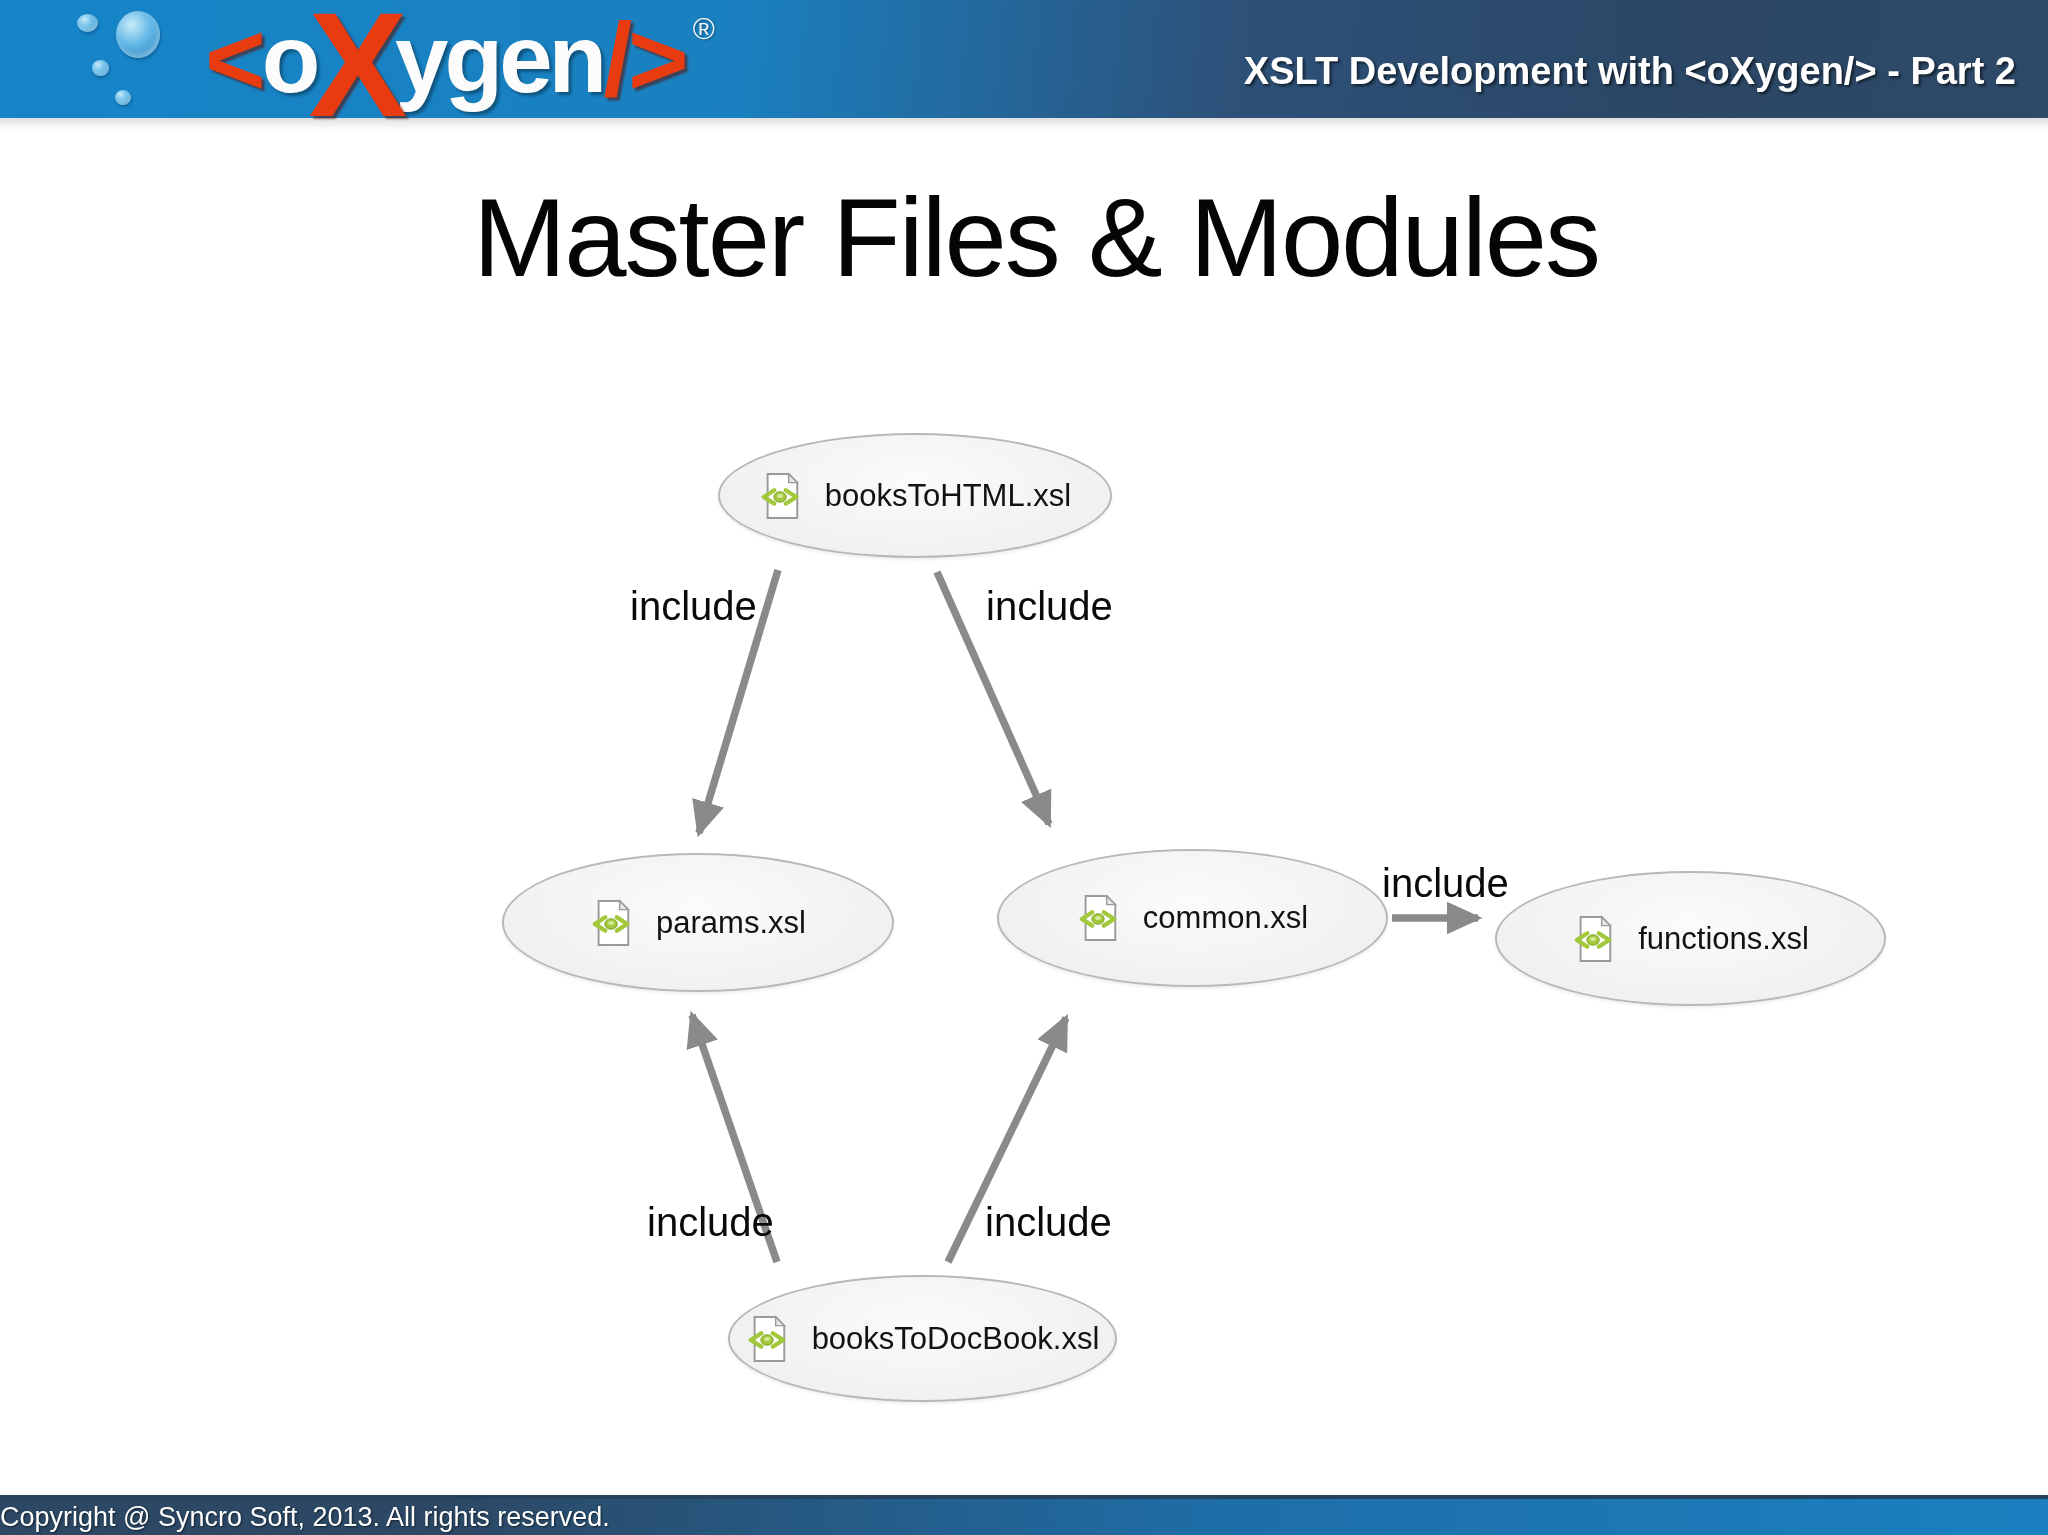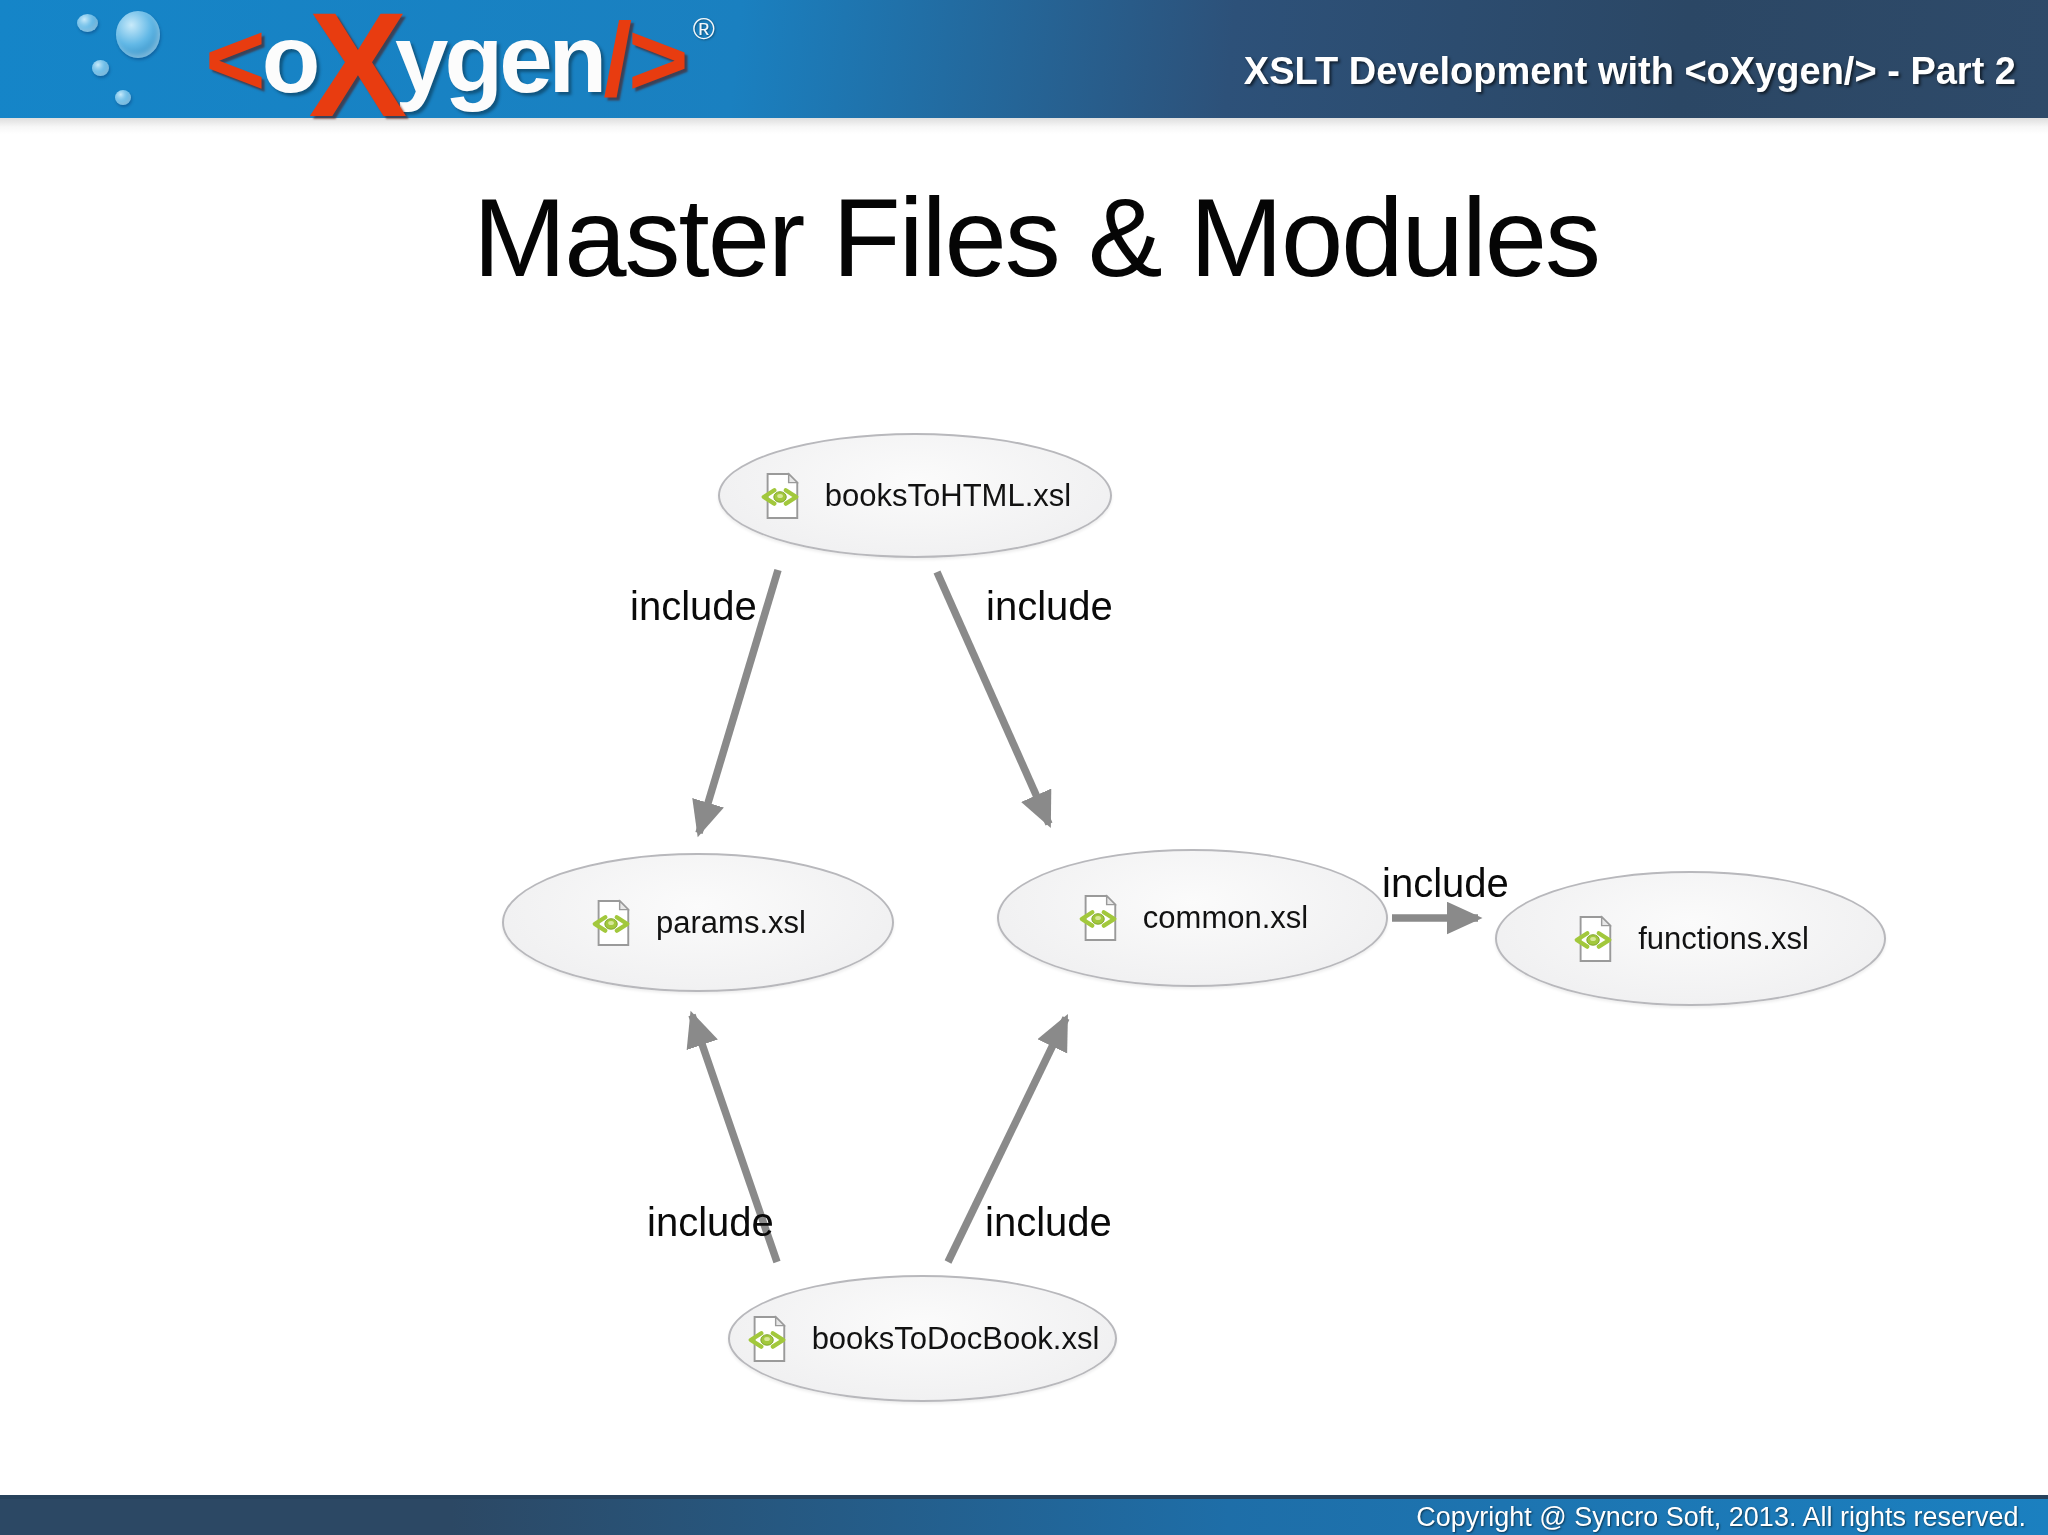--- a/index.html
+++ b/index.html
@@ -79,21 +79,21 @@
   .el-3 { left:647px;  top:1200px; }
   .el-4 { left:985px;  top:1200px; }
 
   .xsl-icon { flex:0 0 auto; }
 
   
   .footer {
     position:absolute; left:0; bottom:0; width:2048px; height:40px; box-sizing:border-box;
     border-top:4px solid #27425c;
     background:linear-gradient(to right,#2c4864 0%,#2c4864 22%,#1e6ea8 60%,#1b80c0 100%);
-    display:flex; align-items:center; justify-content:flex-end; padding-right:22px;
+    display:flex; align-items:center; padding-right:22px;
     color:#ffffff; font-size:27px; text-shadow:1px 1px 2px rgba(0,0,0,0.55);
   }
 </style>
 </head>
 <body>
 
 <div class="slide">
 
   <div class="header">
     <span class="bubble b1"></span>

